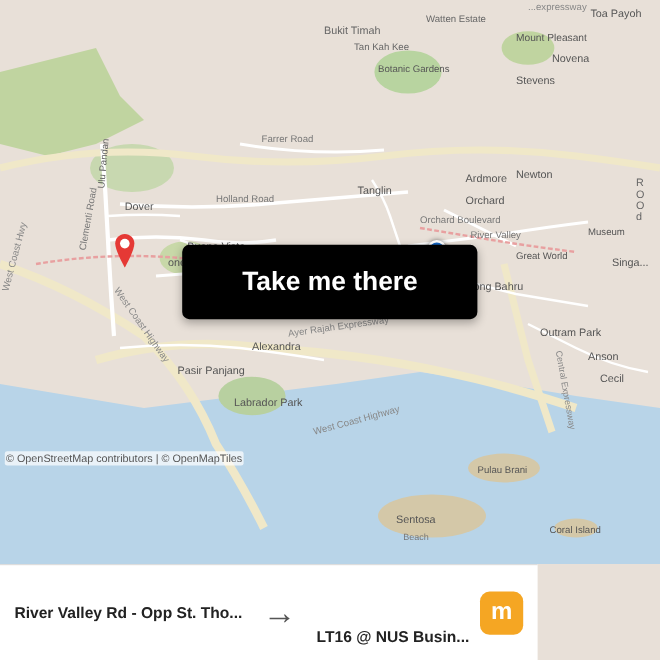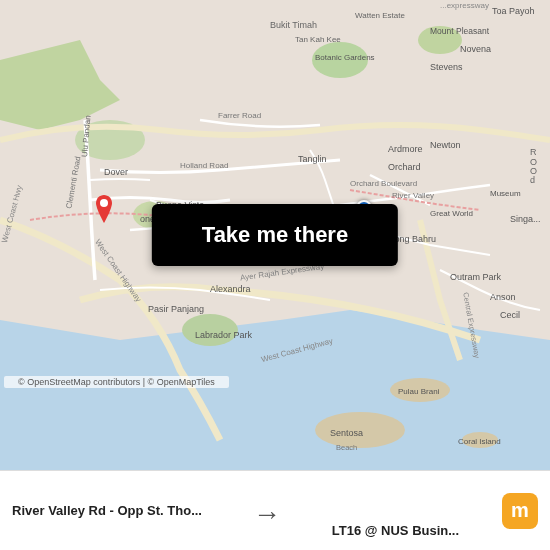--- a/index.html
+++ b/index.html
@@ -60,21 +60,21 @@
       border: 2px solid white;
       box-shadow: 0 0 4px rgba(0,0,0,0.5);
       z-index: 5;
     }
 
     
     #footer {
       position: absolute;
       bottom: 0;
       left: 0;
-      width: 550px;
+      width: 448px;
       height: 80px;
       background: white;
       display: flex;
       align-items: center;
       justify-content: space-between;
       padding: 0 12px;
       border-top: 1px solid #ddd;
     }
 
     .footer-left {
@@ -128,21 +128,21 @@
     }
 
     
     .attribution {
       position: absolute;
       bottom: 82px;
       left: 4px;
       font-size: 9px;
       color: #555;
       background: rgba(255,255,255,0.7);
-      padding: 1px 14px;
+      padding: 1px 1px;
       border-radius: 2px;
     }
 
     .footer-center {
       display: flex;
       flex-direction: column;
       align-items: center;
     }
   </style>
 </head>

